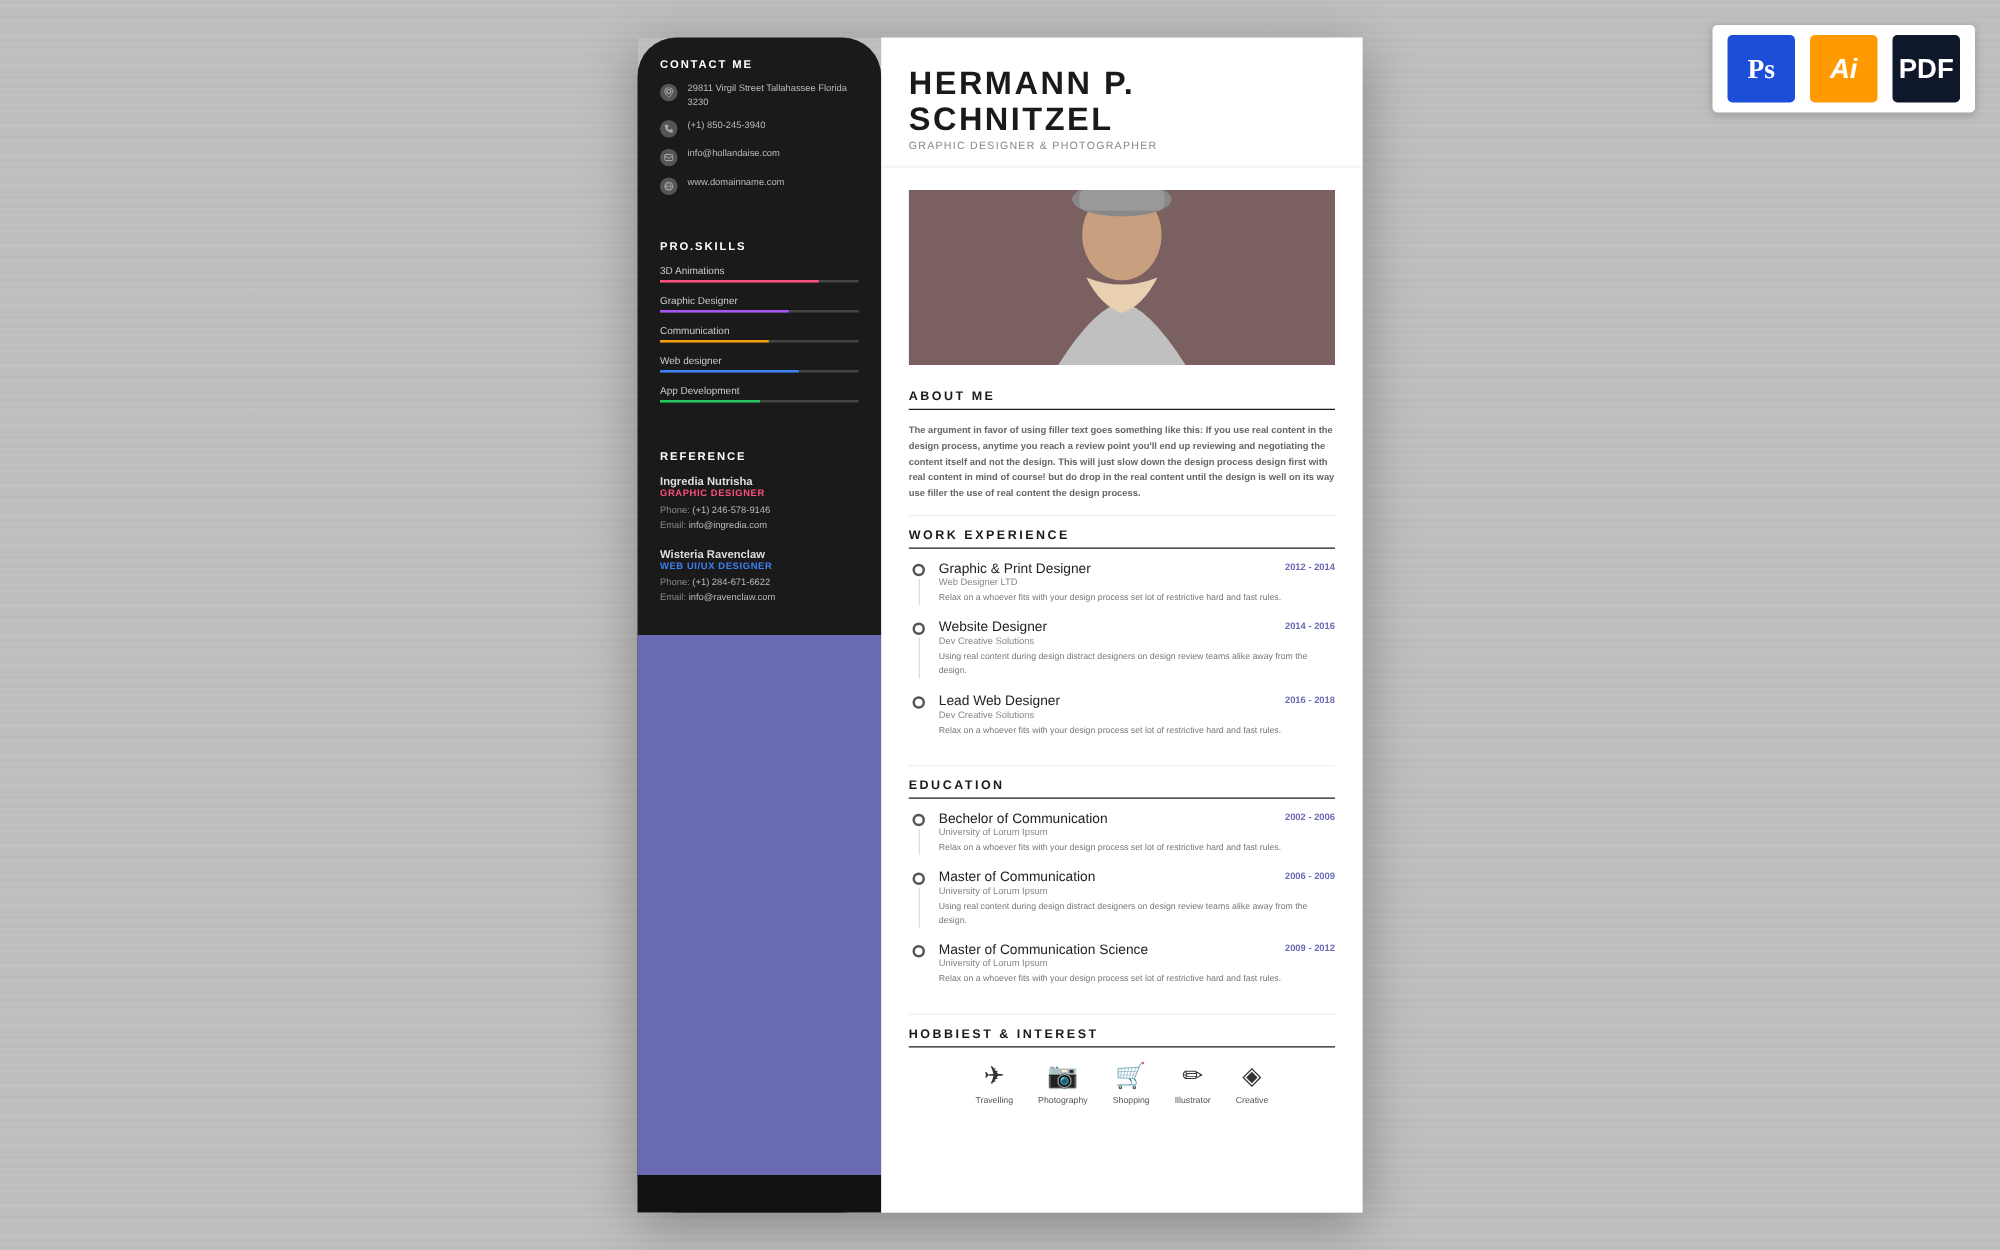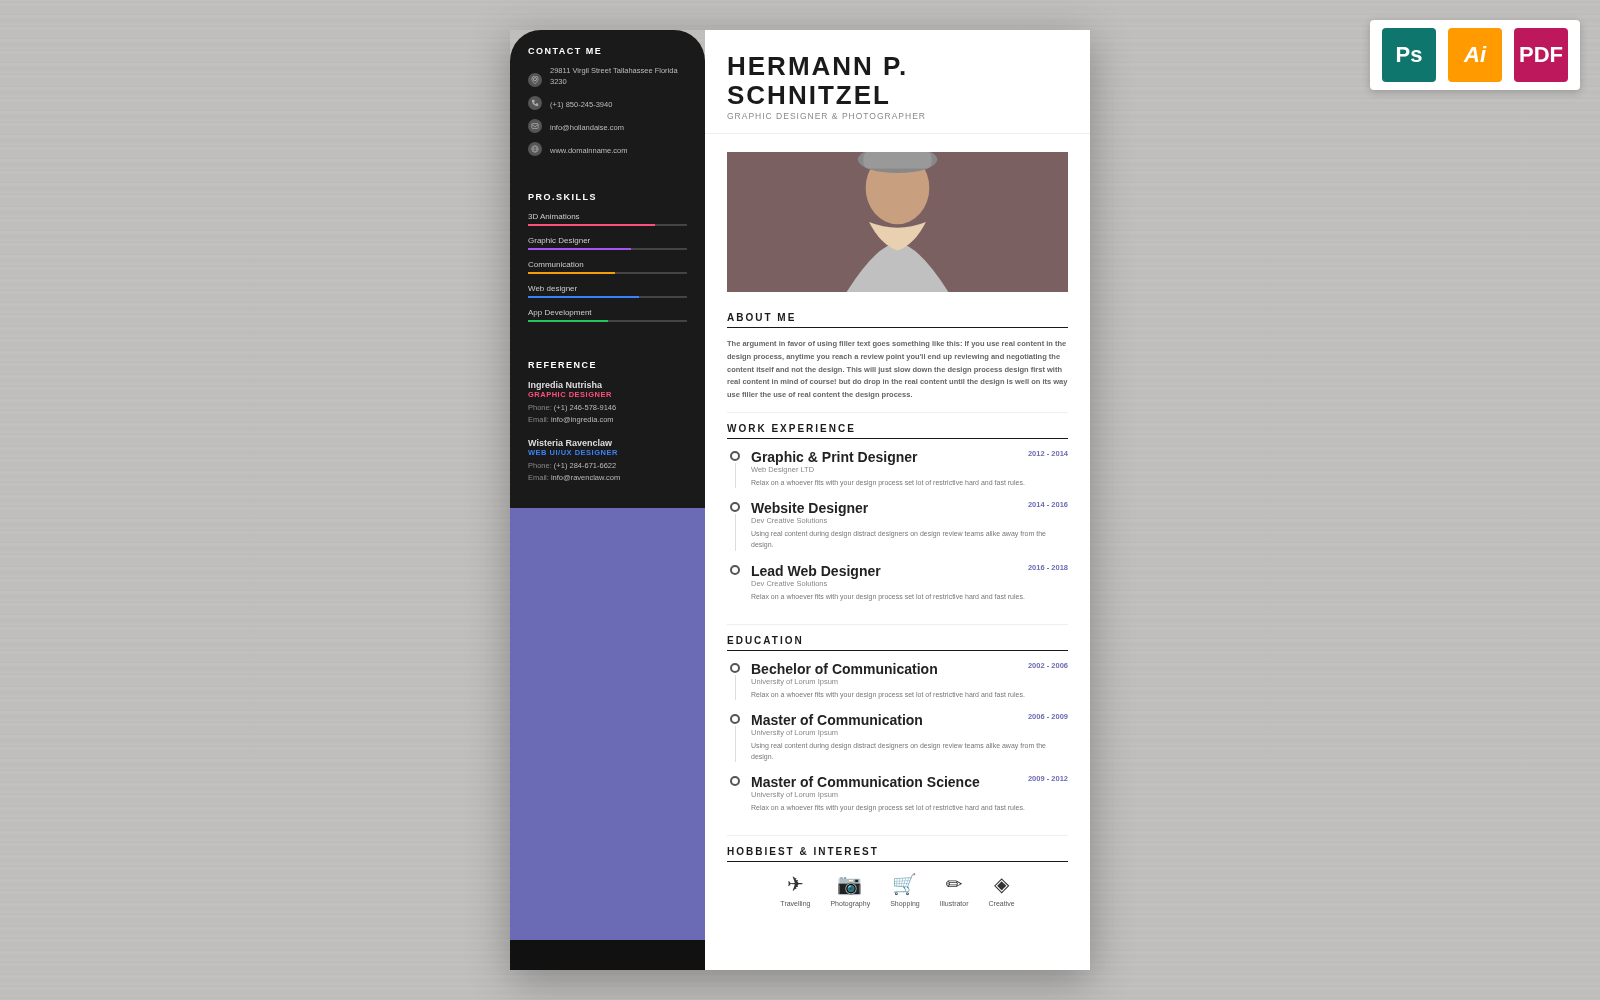--- a/index.html
+++ b/index.html
@@ -63,23 +63,23 @@
       height: 54px;
       border-radius: 4px;
       display: flex;
       align-items: center;
       justify-content: center;
       font-weight: bold;
       font-size: 22px;
       color: white;
       cursor: pointer;
     }
-    .toolbar-icon.ps { background: #0f766e; }
+    .toolbar-icon.ps { background: #1d4ed8; font-family: Liberation Serif, serif; }
     .toolbar-icon.ai { background: #ff9a00; font-style: italic; }
-    .toolbar-icon.pdf { background: #be185d; }
+    .toolbar-icon.pdf { background: #0f172a; }
 
     
     .resume-wrapper {
       position: absolute;
       top: 30px;
       left: 50%;
       transform: translateX(-50%);
       width: 580px;
       display: flex;
       z-index: 10;
@@ -108,21 +108,21 @@
       font-weight: bold;
       letter-spacing: 1.5px;
       color: #fff;
       margin-bottom: 10px;
       text-transform: uppercase;
     }
 
     
     .contact-item {
       display: flex;
-      align-items: flex-end;
+      align-items: flex-start;
       gap: 8px;
       margin-bottom: 8px;
     }
     .contact-icon {
       width: 14px;
       height: 14px;
       border-radius: 50%;
       background: #555;
       flex-shrink: 0;
       margin-top: 1px;
@@ -313,22 +313,22 @@
     .exp-content {
       flex: 1;
       padding-left: 8px;
     }
     .exp-header {
       display: flex;
       justify-content: space-between;
       align-items: flex-start;
     }
     .exp-job-title {
-      font-size: 14px;
-      font-weight: bold;
+      font-size: 11px;
+      font-weight: normal;
       color: #222;
     }
     .exp-date {
       font-size: 7.5px;
       color: #6b6bb5;
       font-weight: bold;
       white-space: nowrap;
     }
     .exp-company {
       font-size: 7.5px;

